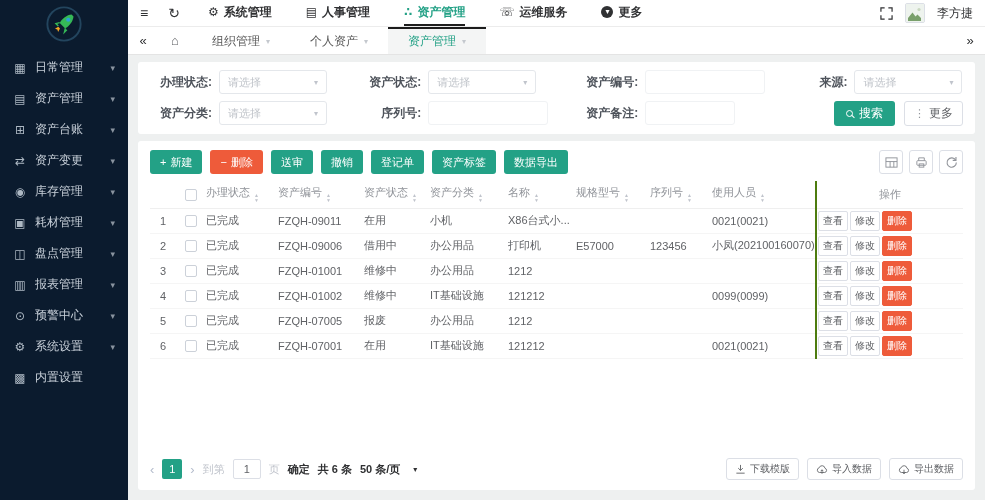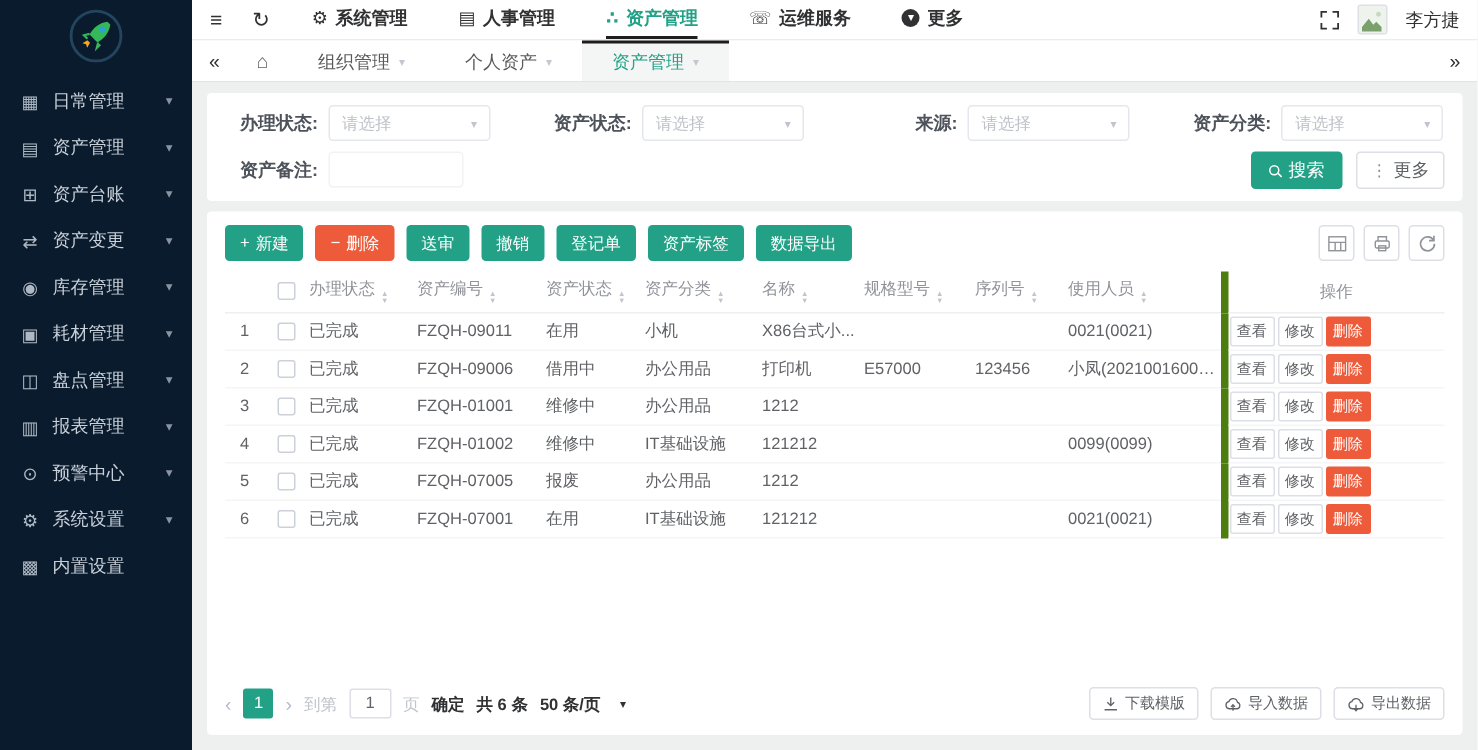--- a/index.html
+++ b/index.html
@@ -67,21 +67,21 @@
   
   .table-wrap { padding:0 12px; }
   table { width:100%; border-collapse:collapse; table-layout:fixed; }
   th { font-size:11px; color:#909399; font-weight:normal; text-align:left; height:27px; border-bottom:1px solid #efefef; white-space:nowrap; }
   td { font-size:11px; color:#606266; height:25px; border-bottom:1px solid #f5f5f5; white-space:nowrap; overflow:hidden; text-overflow:ellipsis; }
   .c-center { text-align:center; }
   .sort { display:inline-flex; flex-direction:column; margin-left:4px; vertical-align:-1px; line-height:0; }
   .sort::before { content:"▲"; font-size:5px; line-height:5px; color:#c0c4cc; }
   .sort::after { content:"▼"; font-size:5px; line-height:5px; color:#c0c4cc; }
   .cb { width:12px; height:12px; border:1px solid #ccd1d9; border-radius:2px; background:#fff; display:inline-block; vertical-align:middle; cursor:pointer; }
-  .ops { border-left:5px solid #4d7c0f; text-align:center; }
+  .ops { border-left:2px solid #4d7c0f; text-align:center; }
   th.ops { text-align:center; }
   .btn-mini { font-size:10px; padding:2px 4px; border-radius:2px; border:1px solid #dcdfe6; background:#fff; color:#606266; cursor:pointer; margin:0 1px; }
   .btn-mini.danger { background:#ee5b3a; border-color:#ee5b3a; color:#fff; }
   .btn-mini.primary { background:#23a186; border-color:#23a186; color:#fff; }
 
   .spacer { flex:1; }
 
   
   .pagebar { display:flex; align-items:center; gap:8px; padding:6px 12px 10px; font-size:11px; color:#606266; }
   .pg-arrow { color:#b4bccc; font-size:13px; cursor:pointer; }
@@ -242,32 +242,40 @@
           </div>
         </div>
       <div class="field">
           <label>资产状态:</label>
           <div class="sel">
             <span>请选择</span>
             <span class="sel-caret">▾</span>
           </div>
         </div>
       <div class="field">
+          <label>资产编号:</label>
+          <input class="txt" value="" style="">
+        </div>
+      <div class="field">
           <label>来源:</label>
           <div class="sel">
             <span>请选择</span>
             <span class="sel-caret">▾</span>
           </div>
         </div>
       <div class="field">
           <label>资产分类:</label>
           <div class="sel">
             <span>请选择</span>
             <span class="sel-caret">▾</span>
           </div>
+        </div>
+      <div class="field">
+          <label>序列号:</label>
+          <input class="txt" value="" style="">
         </div>
       <div class="field">
           <label>资产备注:</label>
           <input class="txt" style="width: 90px;">
         </div>
       <div class="filter-actions">
         <button class="btn-search">
             <span class="mag"></span>
             <span>搜索</span>
           </button>

